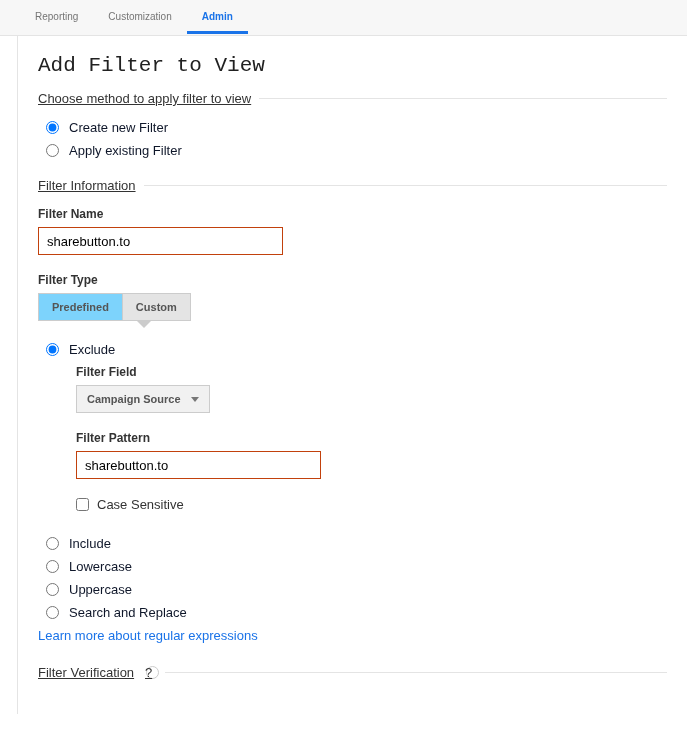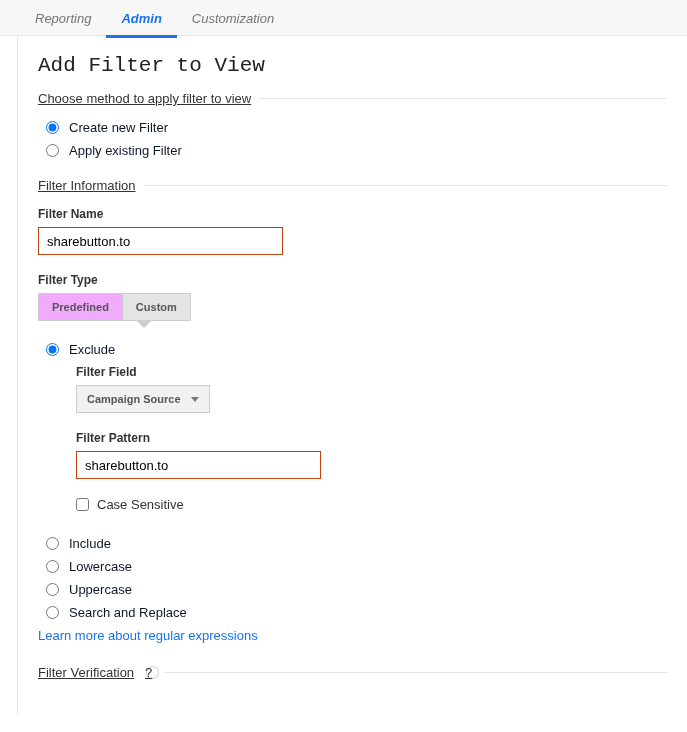--- a/index.html
+++ b/index.html
@@ -1,52 +1,52 @@
 <!DOCTYPE html>
 <html><head>
 <meta charset="utf-8">
 <style>
 * { box-sizing: border-box; margin: 0; padding: 0; }
 body { font-family: Arial, sans-serif; font-size: 13px; color: #333; background: #fff; width: 687px; }
 .tabs-bar { background: #f7f7f7; border-bottom: 1px solid #e4e4e4; padding: 0 20px; height: 36px; display: flex; align-items: flex-start; }
-.tab { padding: 11px 15px 10px; color: #757575; font-size: 13px; cursor: pointer; font-style: italic; }
+.tab { padding: 11px 15px 10px; color: #757575; font-size: 10px; cursor: pointer; }
 .tab.active { color: #1a73e8; font-weight: bold; border-bottom: 3px solid #1a73e8; padding-bottom: 9px; }
 .content-wrapper { display: flex; }
 .left-rail { width: 18px; border-right: 1px solid #e4e4e4; background: #fff; }
 .main { flex: 1; padding: 18px 20px 20px 20px; }
 h1 { font-size: 21px; font-weight: normal; color: #212121; margin-bottom: 14px; font-family: Liberation Mono, monospace; }
 .section-header { display: flex; align-items: center; margin-bottom: 14px; }
 .section-header span { color: #333; font-size: 13px; padding-right: 8px; text-decoration: underline; }
 .section-header .line { flex: 1; height: 1px; background: #e4e4e4; }
 .radio-row { display: flex; align-items: center; margin-bottom: 8px; padding-left: 8px; }
 .radio-row input[type="radio"] { margin-right: 10px; width: 13px; height: 13px; }
 .radio-row label { color: #0f172a; }
 .label { font-weight: bold; color: #333; font-size: 12px; margin-bottom: 6px; display: block; }
 .text-input { border: 1px solid #c2410c; padding: 6px 8px; font-size: 13px; width: 245px; height: 28px; }
 .block { margin-bottom: 18px; }
 .toggle-group { display: inline-flex; border: 1px solid #ccc; }
-.toggle-btn { padding: 7px 13px; font-size: 11px; font-weight: bold; background: #f0abfc; border: none; cursor: pointer; color: #555; }
+.toggle-btn { padding: 7px 13px; font-size: 11px; font-weight: bold; background: #7dd3fc; border: none; cursor: pointer; color: #555; }
 .toggle-btn:first-child { border-right: 1px solid #ccc; }
 .toggle-btn.active { background: #e4e4e4; }
 .pointer { width: 0; height: 0; border-left: 7px solid transparent; border-right: 7px solid transparent; border-top: 7px solid #ccc; margin-left: 99px; margin-bottom: 14px; }
 .indent { padding-left: 38px; margin-top: 6px; }
 .dropdown-btn { display: inline-flex; align-items: center; border: 1px solid #ccc; background: #f1f1f1; padding: 7px 10px; font-size: 11px; font-weight: bold; color: #555; cursor: pointer; }
 .dropdown-btn svg { margin-left: 10px; }
 .checkbox-row { display: flex; align-items: center; }
 .checkbox-row input { margin-right: 8px; width: 13px; height: 13px; }
 .link { color: #1a73e8; font-size: 13px; cursor: pointer; }
 .help-icon { display: inline-flex; align-items: center; justify-content: center; width: 13px; height: 13px; border: 1px solid #ccc; border-radius: 50%; font-size: 9px; color: #aaa; margin-left: 4px; }
 </style>
 </head>
 <body>
 
 <div class="tabs-bar">
   <div class="tab">Reporting</div>
+  <div class="tab">Customization</div>
   <div class="tab active">Admin</div>
-  <div class="tab">Customization</div>
 </div>
 
 <div class="content-wrapper">
   <div class="left-rail"></div>
   <div class="main">
     <h1>Add Filter to View</h1>
 
     <div class="section-header">
       <span>Choose method to apply filter to view</span>
         <div class="line"></div>

